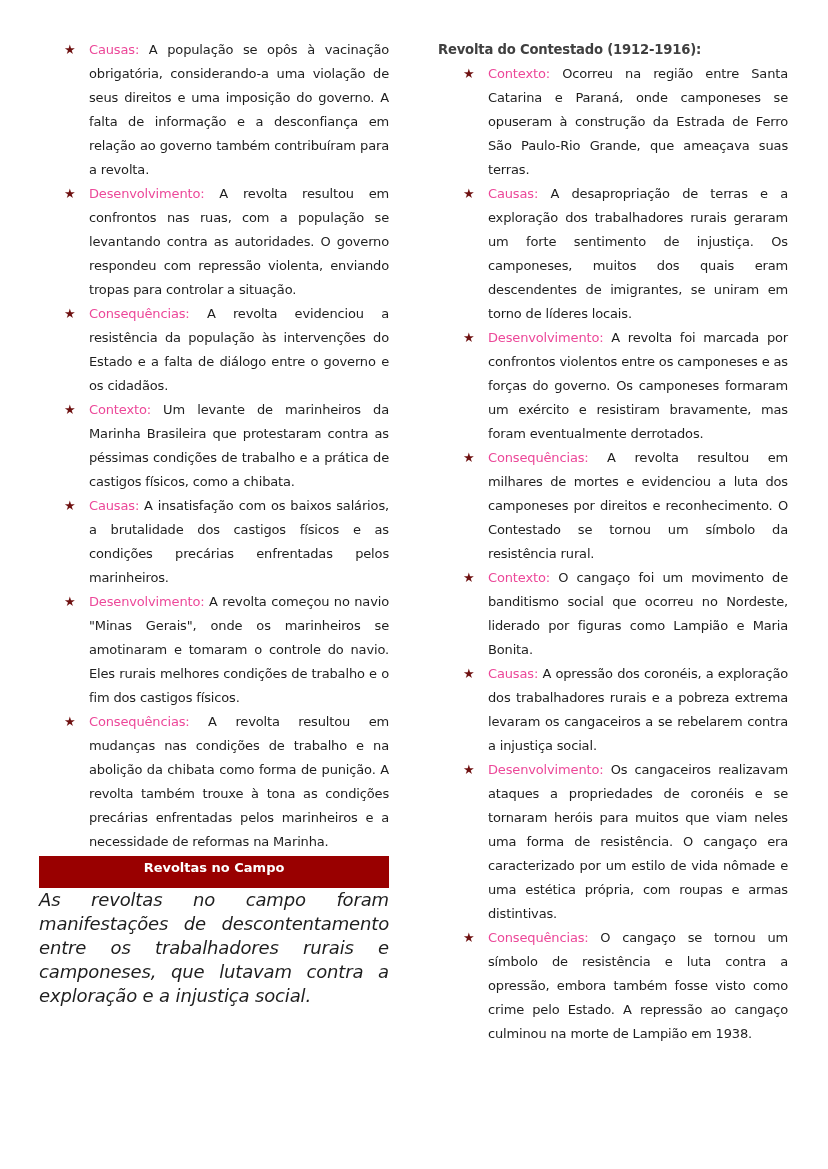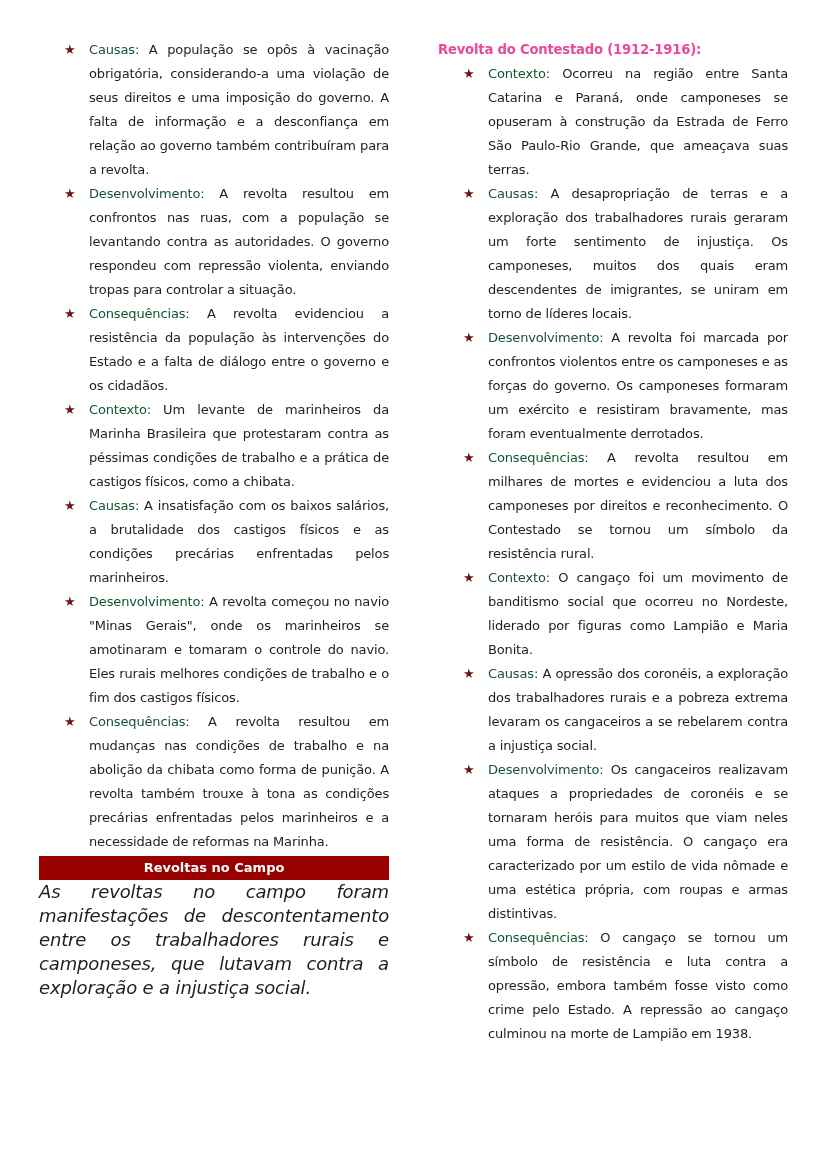--- a/index.html
+++ b/index.html
@@ -1,26 +1,26 @@
 <!DOCTYPE html>
 <html><head>
 <meta charset="utf-8">
 <style>
   html, body { margin: 0; padding: 0; background: #ffffff; }
   body { width: 828px; height: 1169px; position: relative; overflow: hidden;
          font-family: "DejaVu Sans", sans-serif; color: #1e1e1e; }
   .col { position: absolute; top: 38px; width: 350px; }
   .col.left { left: 39px; }
   .col.right { left: 438px; width: 350px; }
-  .heading { color: #ec4899; font-weight: bold; font-size: 13.2px; line-height: 24px; height: 24px; letter-spacing: -0.2px; }
+  .heading { color: #404040; font-weight: bold; font-size: 13.2px; line-height: 24px; height: 24px; letter-spacing: -0.2px; }
   ul.items { list-style: none; margin: 0; padding: 0 0 0 50px; }
   ul.items li { position: relative; font-size: 13px; line-height: 24px; text-align: justify; letter-spacing: -0.15px; }
   ul.items li .star { position: absolute; left: -25px; top: 0; color: #6e1010; font-size: 13px; }
-  ul.items li .lbl { color: #14532d; }
-  .banner { background: #990000; color: #ffffff; font-weight: bold; font-size: 13px; text-align: center; height: 24px; line-height: 24px; margin-top: 2px; }
+  ul.items li .lbl { color: #ec4899; }
+  .banner { background: #990000; color: #ffffff; font-weight: bold; font-size: 13px; text-align: center; height: 32px; line-height: 24px; margin-top: 2px; }
   .para { font-size: 18px; line-height: 24px; text-align: justify; letter-spacing: -0.15px; font-style: italic; }
 </style>
 </head>
 <body>
 
 <div class="col left">
   <ul class="items">
     <li><span class="star">★</span><span class="lbl">Causas:</span><span> A população se opôs à vacinação obrigatória, considerando-a uma violação de seus direitos e uma imposição do governo. A falta de informação e a desconfiança em relação ao governo também contribuíram para a revolta.</span></li>
     <li><span class="star">★</span><span class="lbl">Desenvolvimento:</span><span> A revolta resultou em confrontos nas ruas, com a população se levantando contra as autoridades. O governo respondeu com repressão violenta, enviando tropas para controlar a situação.</span></li>
     <li><span class="star">★</span><span class="lbl">Consequências:</span><span> A revolta evidenciou a resistência da população às intervenções do Estado e a falta de diálogo entre o governo e os cidadãos.</span></li>

